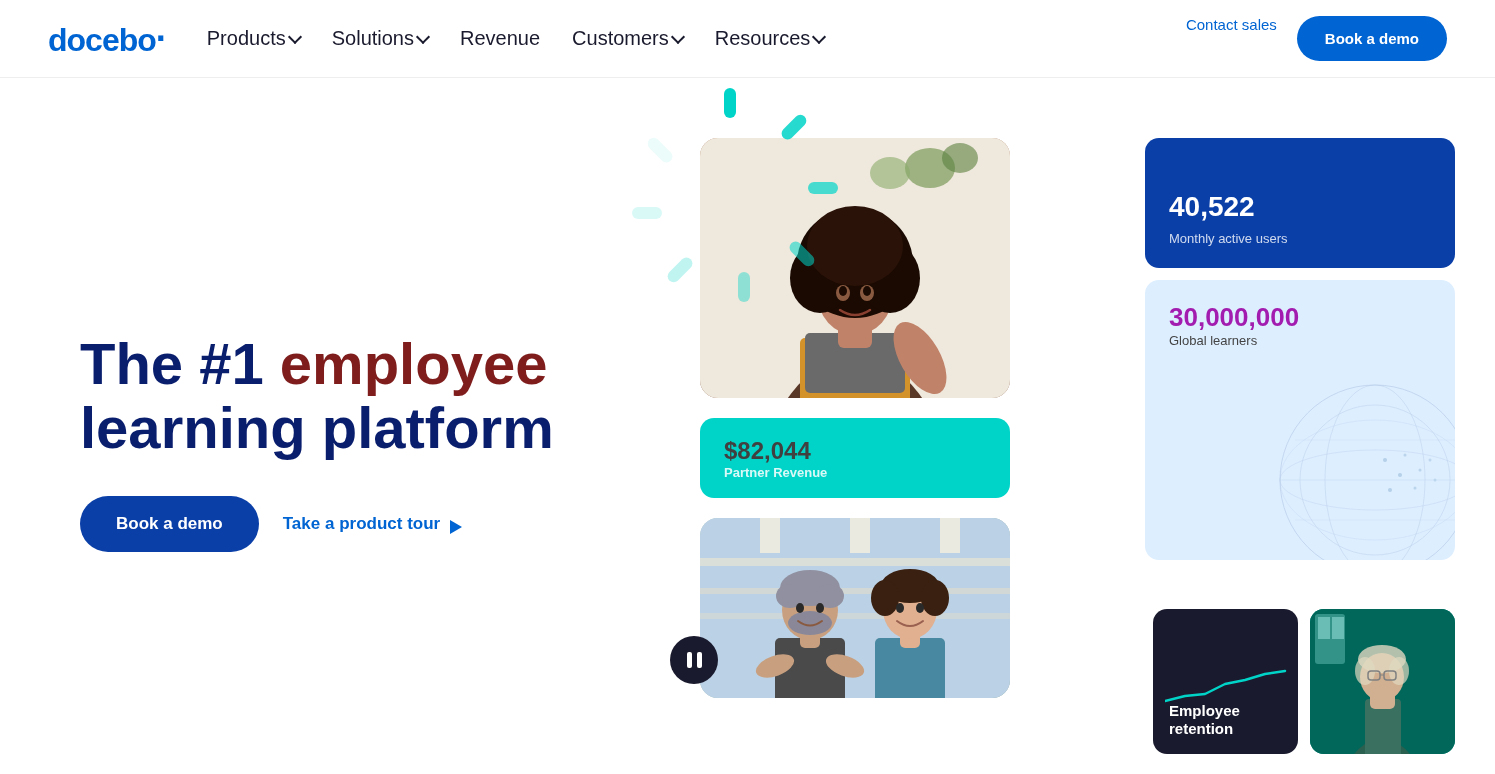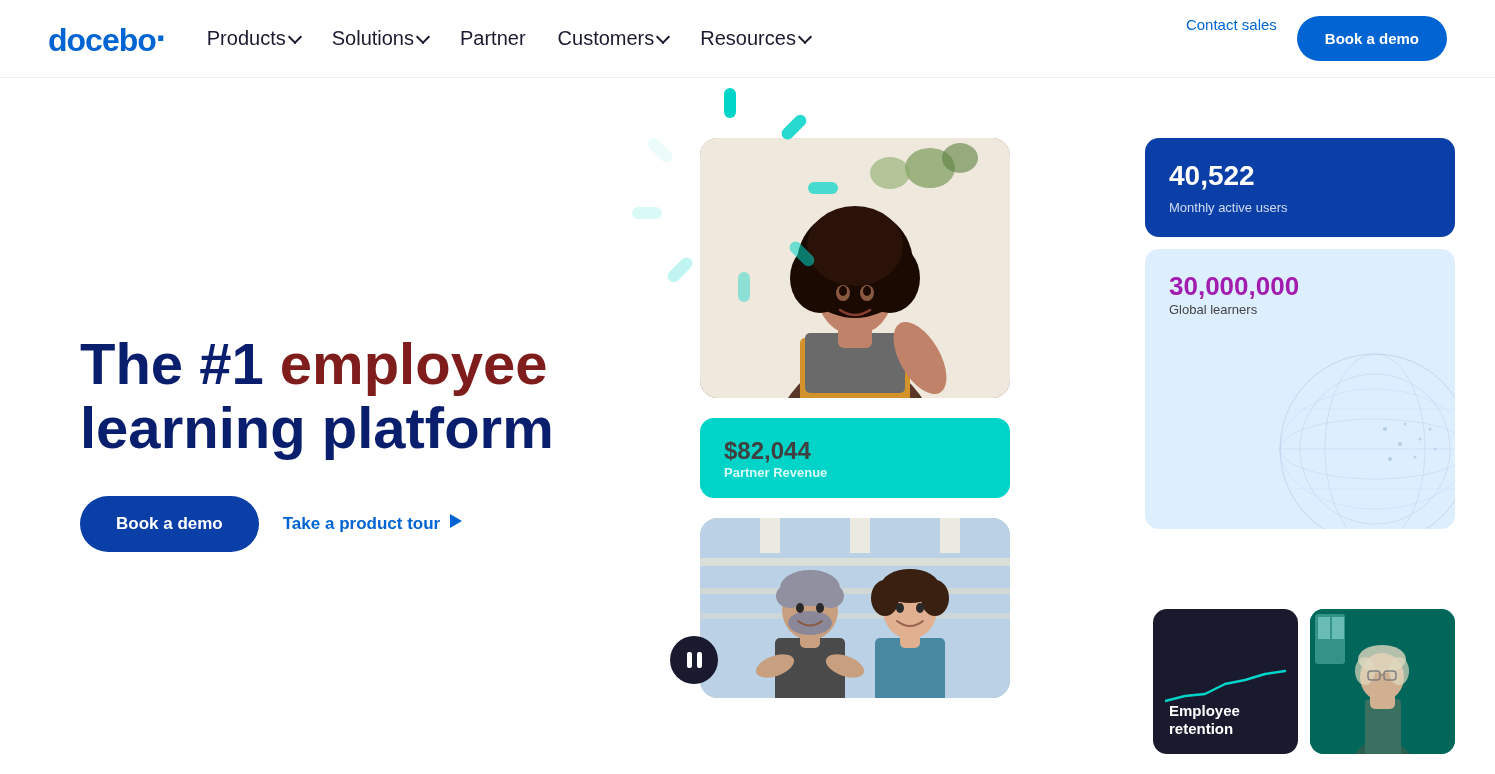--- a/index.html
+++ b/index.html
@@ -49,21 +49,21 @@
       font-size: 58px; font-weight: 900; color: #0a1e6e; line-height: 1.1;
       margin-bottom: 36px;
     }
     .hero-title .highlight { color: #7f1d1d; }
     .hero-buttons { display: flex; align-items: center; gap: 24px; }
     .book-demo-hero {
       background: #0a3fa8; color: #fff; border: none; border-radius: 50px;
       padding: 18px 36px; font-size: 17px; font-weight: 700; cursor: pointer;
     }
     .product-tour {
-      display: flex; align-items: flex-start; gap: 10px;
+      display: flex; align-items: flex-end; gap: 10px;
       font-size: 17px; color: #0064d2; font-weight: 600; cursor: pointer;
       text-decoration: none;
     }
     .play-triangle {
       width: 0; height: 0;
       border-top: 7px solid transparent;
       border-bottom: 7px solid transparent;
       border-left: 12px solid #0064d2;
     }
 
@@ -119,21 +119,21 @@
 
     
     .stats-column {
       position: absolute; right: 40px; top: 60px;
       width: 310px; display: flex; flex-direction: column; gap: 12px;
     }
     .stat-dark {
       background: #0a3fa8; border-radius: 14px;
       padding: 22px 24px;
     }
-    .stat-dark .stat-value { font-size: 28px; font-weight: 900; color: #fff; }
+    .stat-dark .stat-value { font-size: 28px; font-weight: 900; color: #fff; margin-top: 31px; }
     .stat-dark .stat-label { font-size: 13px; color: rgba(255,255,255,0.8); margin-top: 8px; }
     .stat-light {
       background: #ddeeff; border-radius: 14px;
       padding: 22px 24px; min-height: 280px; overflow: hidden; position: relative;
     }
     .stat-light .stat-value { font-size: 26px; font-weight: 900; color: #a21caf; }
     .stat-light .stat-label { font-size: 13px; color: #444; }
 
     
     .globe-container {
@@ -189,21 +189,21 @@
   <div class="nav-links">
     <a class="nav-item">
       <span>Products</span>
       <span class="chevron"></span>
     </a>
     <a class="nav-item">
       <span>Solutions</span>
       <span class="chevron"></span>
     </a>
     <a class="nav-item">
-      <span>Partner</span>
+      <span>Revenue</span>
     </a>
     <a class="nav-item">
       <span>Customers</span>
       <span class="chevron"></span>
     </a>
     <a class="nav-item">
       <span>Resources</span>
       <span class="chevron"></span>
     </a>
   </div>

